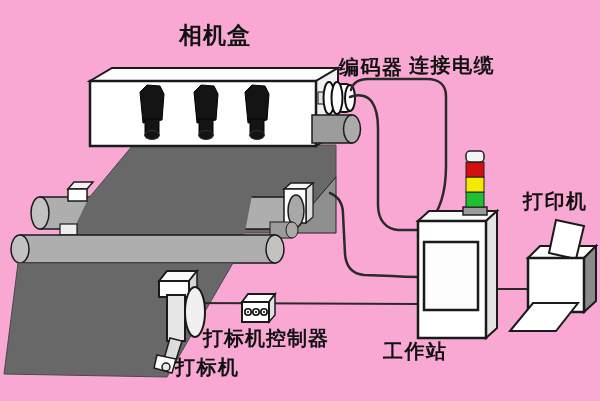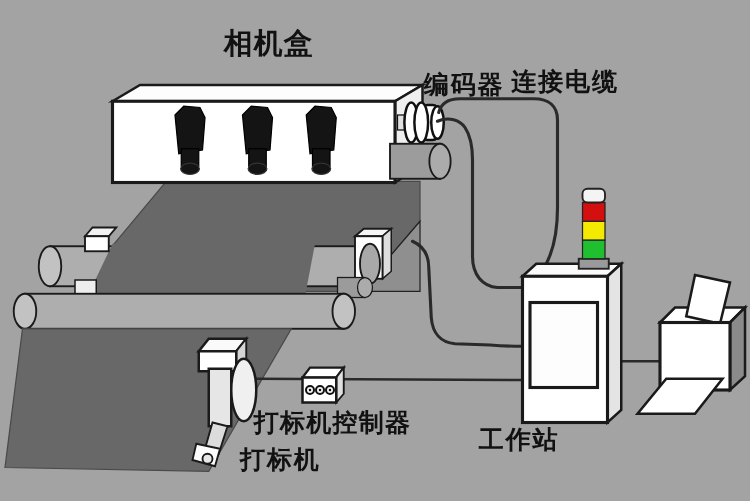--- a/index.html
+++ b/index.html
@@ -1,17 +1,17 @@
 <!DOCTYPE html>
 <html><head>
 <meta charset="utf-8">
 <style>
   html,body{margin:0;padding:0;}
   body{font-family:"DejaVu Sans","Liberation Sans",sans-serif;background:#ffffff;}
-  #stage{position:relative;width:600px;height:401px;background:#a3a3a3;overflow:hidden;}
+  #stage{position:relative;width:600px;height:401px;background:#f9a8d4;overflow:hidden;}
   #diagram-svg{position:absolute;left:0;top:0;}
   .lbl{position:absolute;font-weight:bold;color:#111;white-space:nowrap;
        font-size:20px;letter-spacing:1.5px;line-height:1.1;}
   .lbl.big{font-size:23px;letter-spacing:1px;}
   .lbl.small{font-size:20px;letter-spacing:1px;}
 </style>
 </head>
 <body>
 
 <div id="stage">
@@ -147,20 +147,21 @@
     </g>
   </svg>
 
   <div class="lbl big" style="left:179px;top:23px">相机盒</div>
 
   <div class="lbl" style="left:339px;top:56px">编码器</div>
 
   <div class="lbl" style="left:409px;top:54px">连接电缆</div>
 
 
+  <div class="lbl" style="left:523px;top:190px">打印机</div>
 
 
   <div class="lbl small" style="left:203px;top:327px">打标机控制器</div>
 
-  <div class="lbl" style="left:192px;top:356px">打标机</div>
+  <div class="lbl" style="left:175px;top:356px">打标机</div>
 
   <div class="lbl" style="left:383px;top:340px">工作站</div>
 </div>
 
 </body></html>

